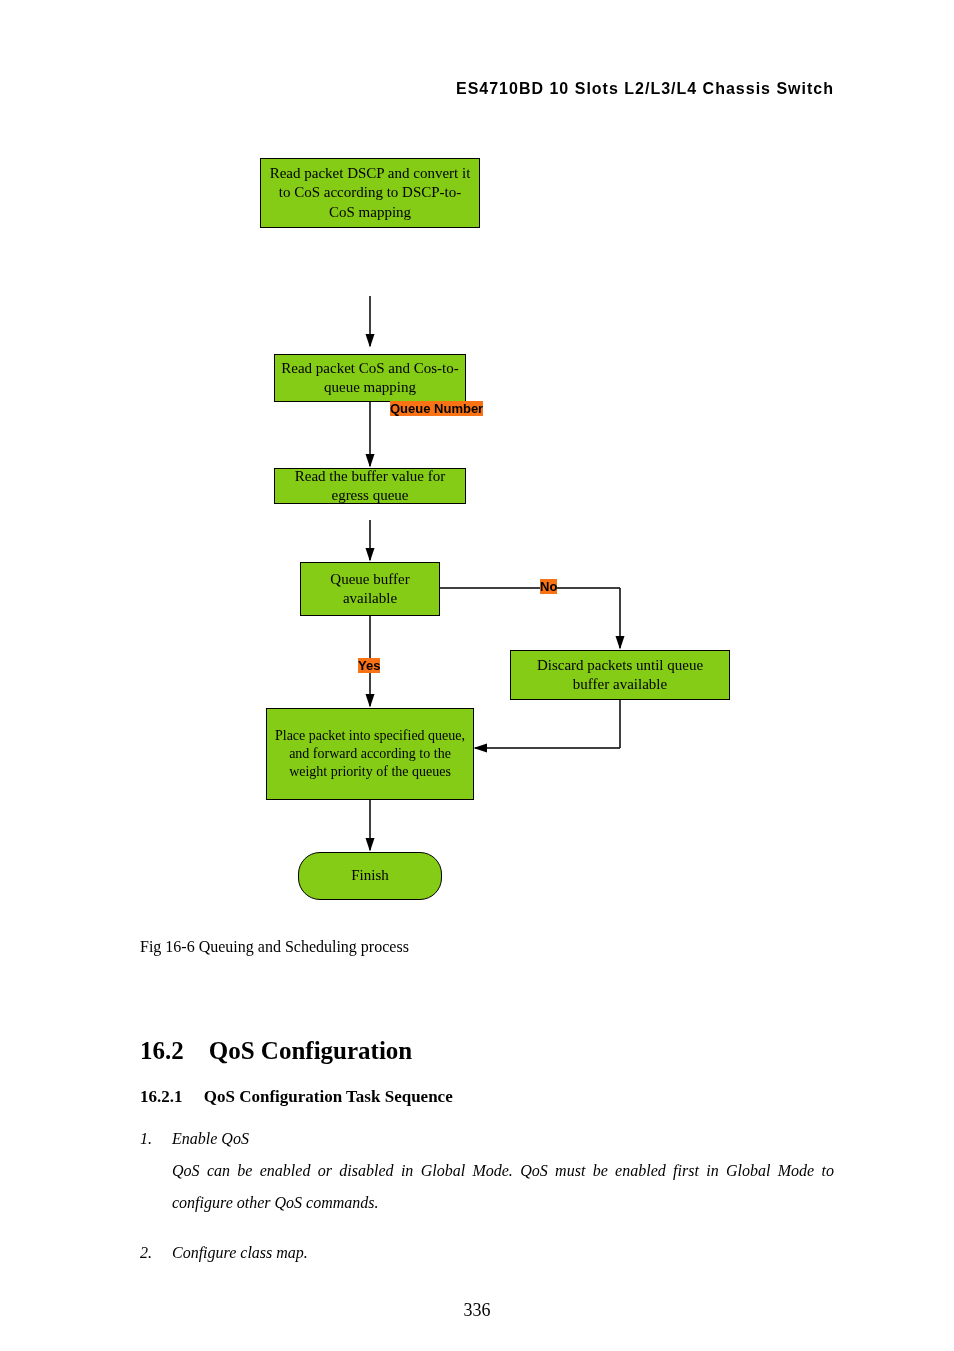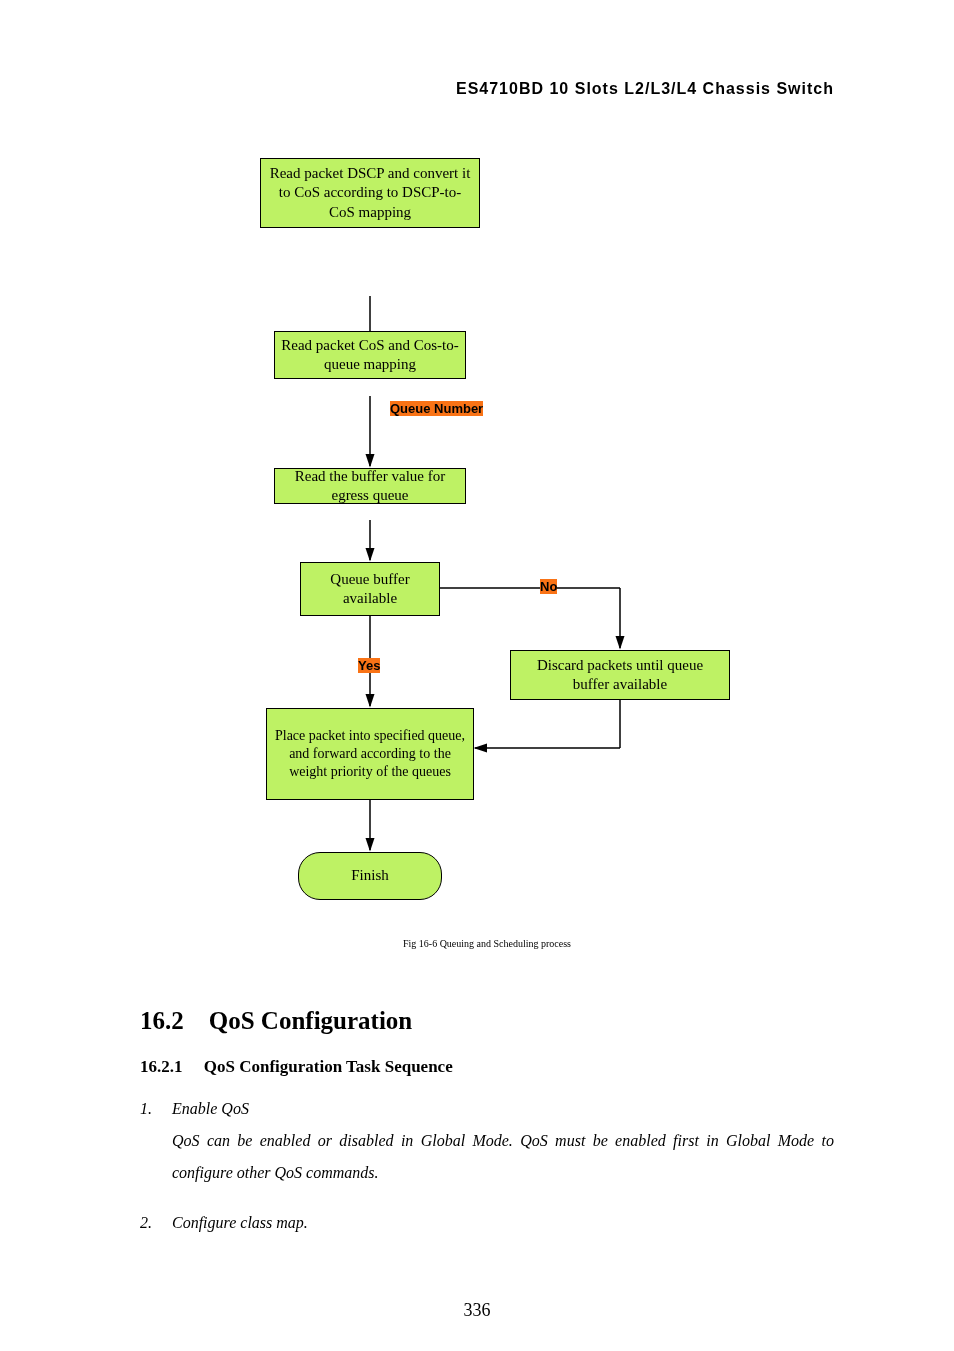--- a/index.html
+++ b/index.html
@@ -24,45 +24,44 @@
   }
   .flowchart {
     position: relative;
     width: 520px;
     height: 760px;
     margin: 0 auto 20px 120px;
   }
   .node {
     position: absolute;
     border: 1px solid #000;
-    background: #bef264;
+    background: #84cc16;
     text-align: center;
     display: flex;
     align-items: center;
     justify-content: center;
     flex-direction: column;
     font-size: 15px;
     line-height: 1.3;
     padding: 4px 6px;
   }
   .terminator {
     border-radius: 22px;
   }
   .label {
     position: absolute;
     font-family: Arial, sans-serif;
     font-weight: bold;
     font-size: 13px;
     background: #f97316;
   }
   .figure-caption {
-    text-align: center;
-    font-size: 10px;
+    font-size: 16px;
     margin-top: 10px;
-    margin-bottom: 58px;
+    margin-bottom: 81px;
   }
   h2.section {
     font-size: 25px;
     font-weight: bold;
     margin-top: 40px;
     margin-bottom: 22px;
   }
   h3.subsection {
     font-size: 17px;
     font-weight: bold;
@@ -133,21 +132,21 @@
       <line x1="360" y1="542" x2="360" y2="590" stroke="#000" stroke-width="1.5"></line>
       <line x1="360" y1="590" x2="215" y2="590" stroke="#000" stroke-width="1.5" marker-end="url(#arrow)"></line>
 
       <line x1="110" y1="642" x2="110" y2="692" stroke="#000" stroke-width="1.5" marker-end="url(#arrow)"></line>
     </svg>
 
     <div class="node terminator" style="left:50px; top:0; width:120px; height:36px;">Start</div>
 
     <div class="node" style="left:0; top:68; width:220px; height:70px;">Read packet DSCP and convert it to CoS according to DSCP-to-CoS mapping</div>
 
-    <div class="node" style="left:14px; top:173px; width:192px; height:48px;">Read packet CoS and Cos-to-queue mapping</div>
+    <div class="node" style="left:14px; top:196px; width:192px; height:48px;">Read packet CoS and Cos-to-queue mapping</div>
 
     <div class="label" style="left:130px; top:243px;">Queue Number</div>
 
     <div class="node" style="left:14px; top:310px; width:192px; height:36px;">Read the buffer value for egress queue</div>
 
     <div class="node" style="left:40px; top:404px; width:140px; height:54px;">Queue buffer available</div>
 
     <div class="label" style="left:280px; top:421px;">No</div>
 
     <div class="label" style="left:98px; top:500px;">Yes</div>

